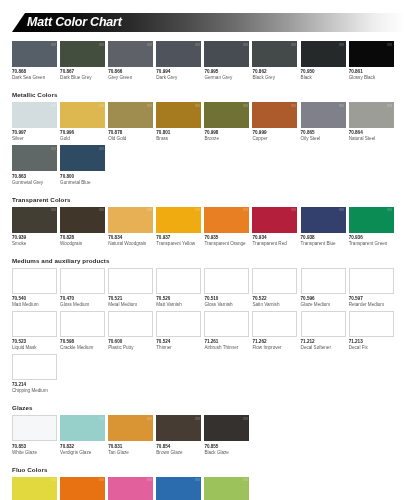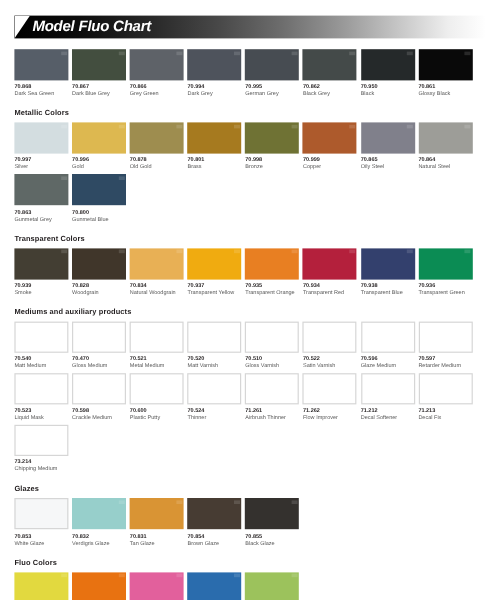--- a/index.html
+++ b/index.html
@@ -129,21 +129,21 @@
   }
 </style>
 </head>
 <body>
 
 <div class="page">
 
   <div class="header-wrap">
     <div class="header-bar"></div>
     <div class="header-notch"></div>
-    <div class="header-title">Model Fluo Chart</div>
+    <div class="header-title">Matt Color Chart</div>
   </div>
 
   <div class="content" id="sections-root">
       <div class="section first">
         <div class="swatch-row">
           <div class="cell">
             <div class="chip" style="background: rgb(86, 94, 104);">
               <div class="chip-gloss"></div>
             </div>
             <div class="code">70.868</div>

